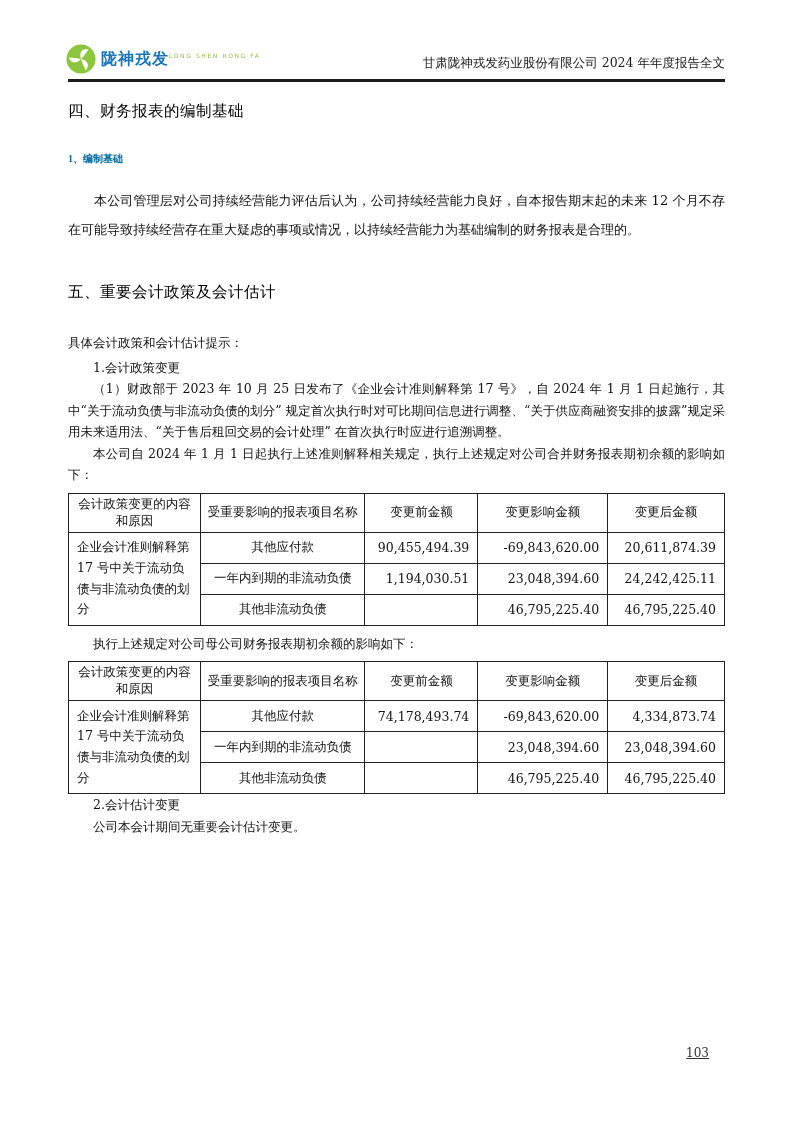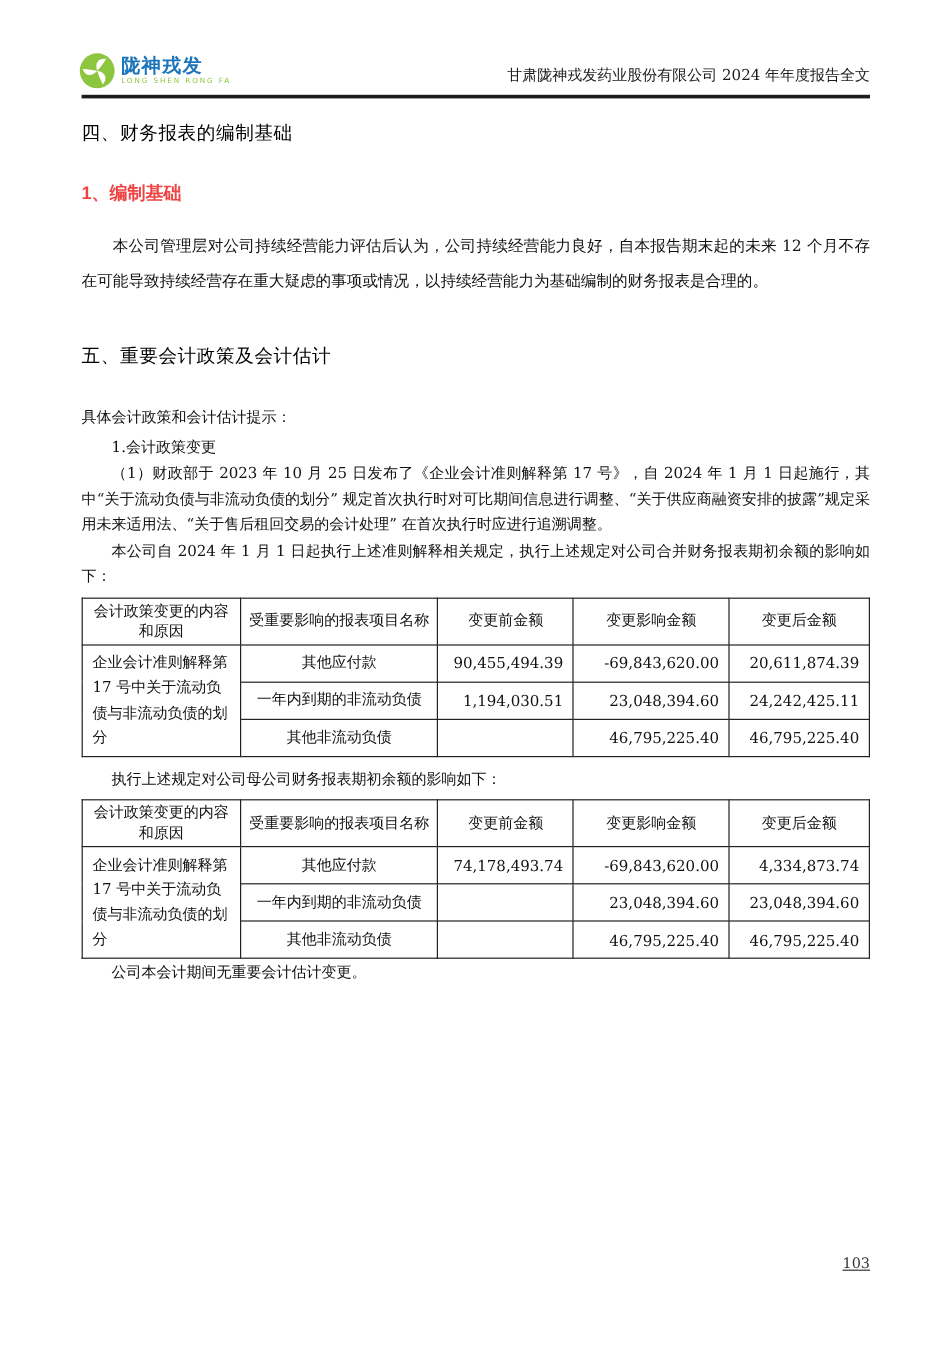--- a/index.html
+++ b/index.html
@@ -11,42 +11,42 @@
     color:#111;
     overflow:hidden;
   }
   
   .header {
     display:flex; justify-content:space-between; align-items:flex-end;
     padding:44px 68px 5px 66px;
   }
   .logo { display:flex; align-items:center; gap:5px; }
   .logo-mark { width:30px; height:30px; flex:0 0 auto; }
-  .logo-text { display:flex; flex-direction:column; line-height:1; }
+  .logo-text { display:flex; line-height:1; }
   .logo-zh {
     font-family:"DejaVu Sans","Liberation Sans",sans-serif;
     font-weight:bold; font-size:16px; color:#1B75BC; letter-spacing:1px;
   }
   .logo-en {
     font-family:"DejaVu Sans","Liberation Sans",sans-serif;
     font-size:6px; color:#8CC63E; letter-spacing:1.6px; margin-top:2px; white-space:nowrap;
   }
   .doc-title { font-size:12.5px; color:#1a1a1a; padding-bottom:2px; white-space:nowrap; }
   .header-rule { height:3px; background:#1c1c1c; margin:0 68px; }
 
   
   .content { padding:0 68px; }
   .h-major {
     font-family:"DejaVu Sans","Liberation Sans",sans-serif;
     font-weight:normal; font-size:15.5px; color:#000;
     margin:19px 0 0 0; letter-spacing:0.5px;
   }
   .h-minor {
-    font-family:Liberation Sans, sans-serif;
-    font-weight:bold; font-size:15px; color:#ef4444;
+    font-family:Liberation Serif, serif;
+    font-weight:bold; font-size:10px; color:#0369a1;
     margin:30px 0 0 0;
   }
   .para-big {
     font-size:13px; line-height:29px; margin:20px 0 0 0;
     text-align:justify; text-indent:2em;
   }
   .para-sm {
     font-size:12.5px; line-height:21.5px; margin:0;
     text-align:justify;
   }
@@ -65,21 +65,21 @@
   td.cell-item { text-align:center; }
   td.cell-num  { text-align:right; }
   td.cell-reason { text-align:left; padding:2px 7px; line-height:1.65; }
   col.c1 { width:20.1%; } col.c2 { width:25.1%; }
   col.c3 { width:17.2%; } col.c4 { width:19.8%; } col.c5 { width:17.8%; }
   .tbl-caption { margin-top:7px; }
   .tbl-follow  { margin-top:8px; }
 
   
   .page-num {
-    position:absolute; right:68px; bottom:62px;
+    position:absolute; right:84px; bottom:62px;
     font-size:12px; color:#333;text-decoration:underline;
   }
 </style>
 </head>
 <body>
 
 <div class="page">
 
   <div class="header">
     <div class="logo">
@@ -187,18 +187,19 @@
         </tr>
         <tr>
           <td class="cell-item">其他非流动负债</td>
           <td class="cell-num"></td>
           <td class="cell-num">46,795,225.40</td>
           <td class="cell-num">46,795,225.40</td>
         </tr>
       </tbody>
     </table>
 
+    <p class="para-sm indent">2.会计估计变更</p>
     <p class="para-sm indent">公司本会计期间无重要会计估计变更。</p>
 
   </div>
 
   <div class="page-num">103</div>
 </div>
 
 </body></html>

